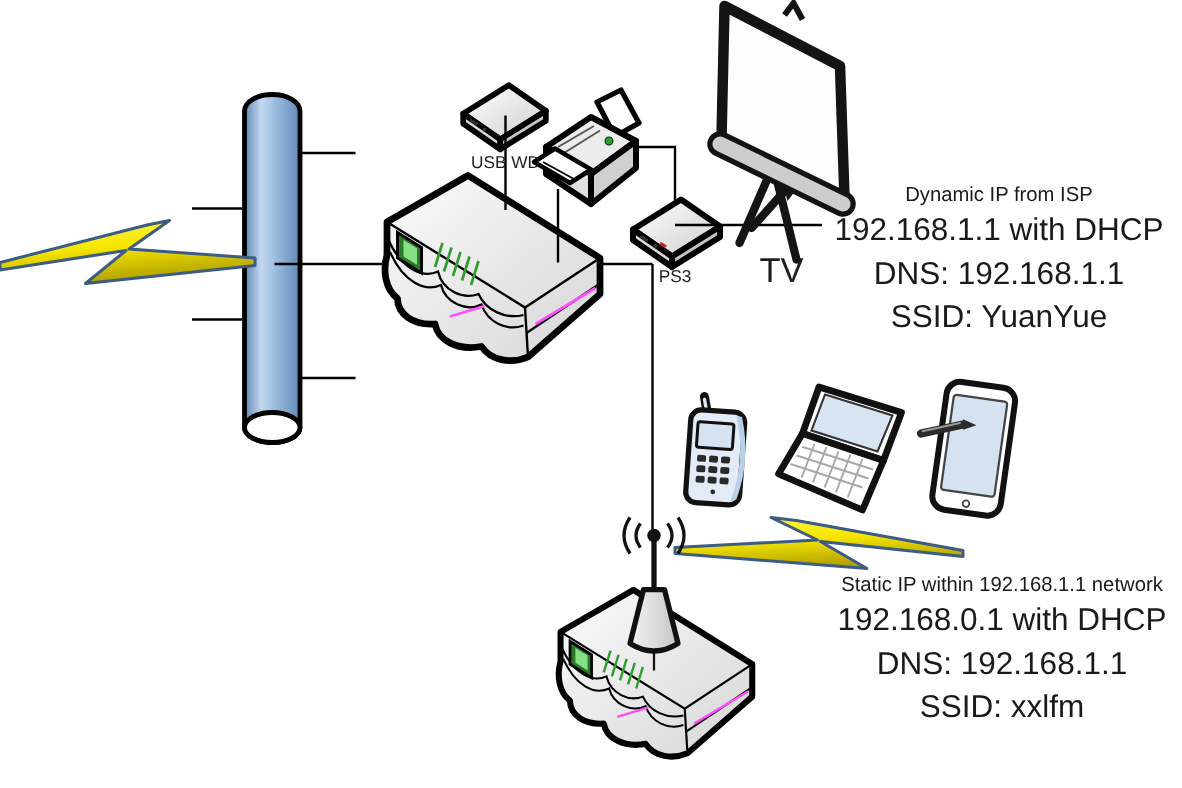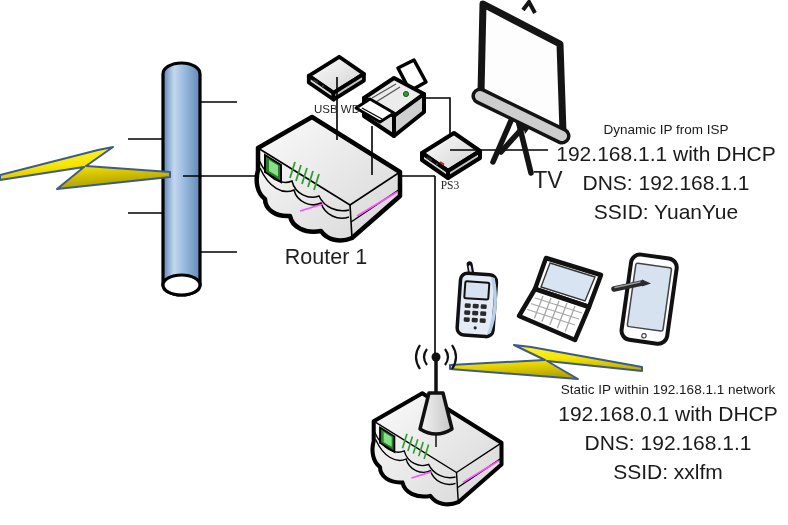--- a/index.html
+++ b/index.html
@@ -193,23 +193,22 @@
     <g stroke="#111111" stroke-width="2.2" fill="none">
       <path d="M427,349 Q421,357 427,365"></path>
       <path d="M420,345 Q412,357 420,369"></path>
       <path d="M445,349 Q451,357 445,365"></path>
       <path d="M452,345 Q460,357 452,369"></path>
     </g>
   </g>
 </svg>
 
   <div class="lbl lbl-small" style="left:300px;top:103px;width:74px;">USB WD</div>
-  <div class="lbl lbl-small" style="left:423px;top:179px;width:54px;font-family:Liberation Serif, serif;">PS3</div>
-  <div class="lbl lbl-tv" style="left:516px;top:167px;width:64px;">TV</div>
-  <div class="lbl lbl-big" style="left:256px;top:245px;width:140px;">Router 1</div>
+  <div class="lbl lbl-small" style="left:423px;top:179px;width:54px;">PS3</div>
+  <div class="lbl lbl-tv" style="left:489px;top:167px;width:64px;">TV</div>
 
   <div class="note" style="left:541px;top:120px;width:250px;">
     <div class="small">Dynamic IP from ISP</div>
     <div class="big">192.168.1.1 with DHCP</div>
     <div class="big">DNS: 192.168.1.1</div>
     <div class="big">SSID: YuanYue</div>
   </div>
 
   <div class="note" style="left:543px;top:380px;width:250px;">
     <div class="small">Static IP within 192.168.1.1 network</div>

